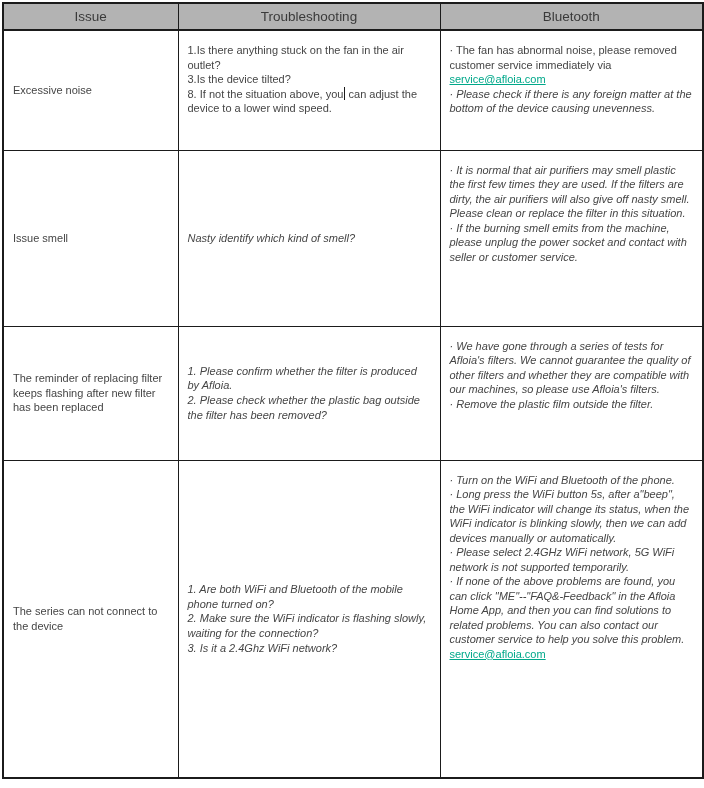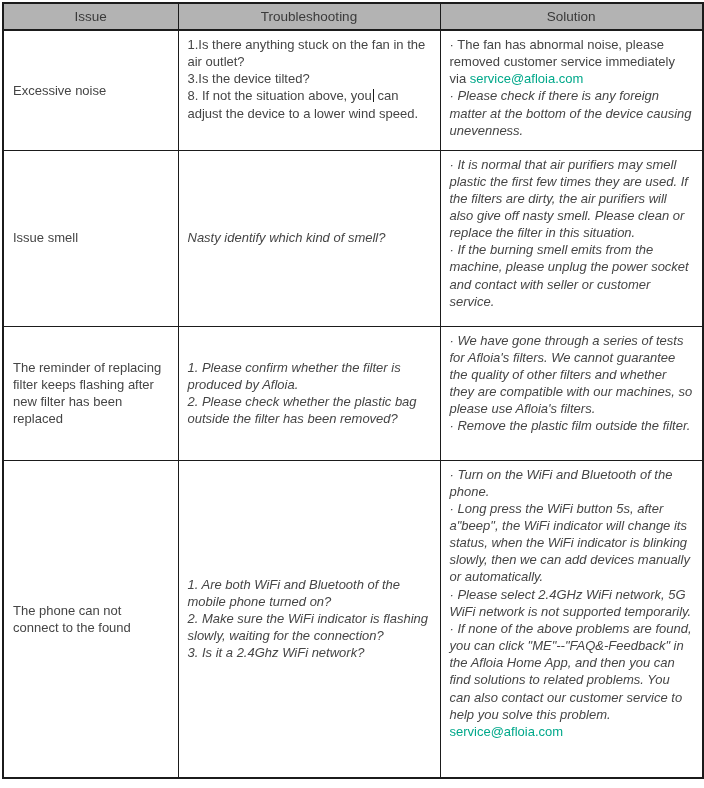--- a/index.html
+++ b/index.html
@@ -33,29 +33,30 @@
     background:var(--color-header_bg);
     font-weight:normal;
     font-size:13.5px;
     color:#3a3a3a;
     height:27px;
     border-bottom-width:2px;
     text-align:center;
     vertical-align:middle;
   }
   table.faq td{
-    padding:5px 9px;
-    font-size:13px;
+    padding:12px 9px;
+    font-size:11px;
     line-height:1.32;
   }
   td.v-mid{vertical-align:middle;}
   td.v-top{vertical-align:top;}
   .pre{white-space:pre-line;font-style:italic;}
   a.email{
     color:var(--color-link);
+    text-decoration:underline;
     cursor:pointer;
   }
   .caret{
     display:inline-block;
     width:1px;
     height:13px;
     background:#1a1a1a;
     vertical-align:-2px;
     margin-left:1px;
   }
@@ -71,21 +72,21 @@
   <table class="faq">
     <colgroup>
       <col style="width:175px">
       <col style="width:262px">
       <col style="width:263px">
     </colgroup>
     <thead>
       <tr>
         <th>Issue</th>
         <th>Troubleshooting</th>
-        <th>Solution</th>
+        <th>Bluetooth</th>
       </tr>
     </thead>
     <tbody>
 
       <tr class="r1">
         <td class="v-mid">Excessive noise</td>
         <td class="v-top">
           <div>1.Is there anything stuck on the fan in the air outlet?</div>
           <div>3.Is the device tilted?</div>
           <div><span>8. If not the situation above, you</span><span class="caret"></span><span> can adjust the device to a lower wind speed.</span></div>
@@ -113,21 +114,21 @@
           <div class="pre">1. Please confirm whether the filter is produced by Afloia.
 2. Please check whether the plastic bag outside the filter has been removed?</div>
         </td>
         <td class="v-top">
           <div class="pre">· We have gone through a series of tests for Afloia's filters. We cannot guarantee the quality of other filters and whether they are compatible with our machines, so please use Afloia's filters.
 · Remove the plastic film outside the filter.</div>
         </td>
       </tr>
 
       <tr class="r4">
-        <td class="v-mid">The phone can not connect to the found</td>
+        <td class="v-mid">The series can not connect to the device</td>
         <td class="v-mid">
           <div class="pre">1. Are both WiFi and Bluetooth of the mobile phone turned on?
 2. Make sure the WiFi indicator is flashing slowly, waiting for the connection?
 3. Is it a 2.4Ghz WiFi network?</div>
         </td>
         <td class="v-top">
           <div class="pre">· Turn on the WiFi and Bluetooth of the phone.
 · Long press the WiFi button 5s, after a"beep", the WiFi indicator will change its status, when the WiFi indicator is blinking slowly, then we can add devices manually or automatically.
 · Please select 2.4GHz WiFi network, 5G WiFi network is not supported temporarily.
 · If none of the above problems are found, you can click "ME"--"FAQ&amp;-Feedback" in the Afloia Home App, and then you can find solutions to related problems. You can also contact our customer service to help you solve this problem.</div>

